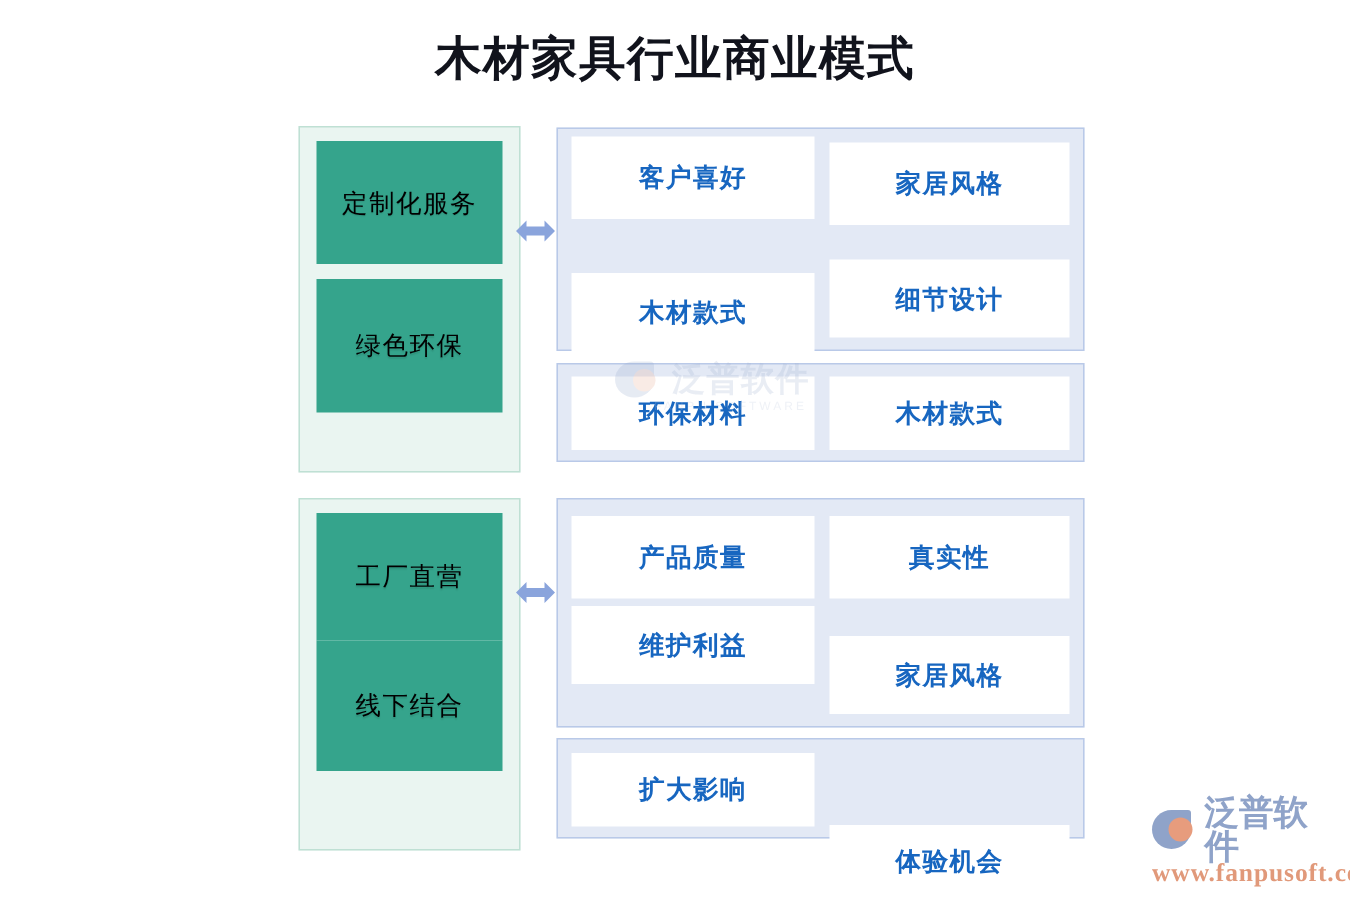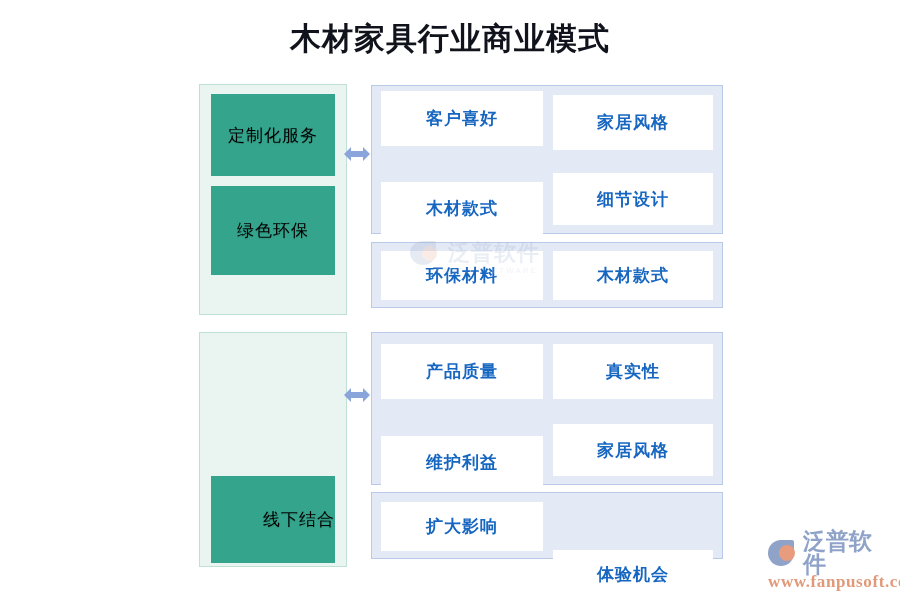--- a/index.html
+++ b/index.html
@@ -237,38 +237,41 @@
       <div class="wm-mark">
         <div class="leaf"></div>
         <div class="dot"></div>
       </div>
       <div class="wm-text">泛普软件</div>
     </div>
     <div class="wm-sub">FANPU SOFTWARE</div>
   </div>
 
   <div class="green-panel" style="left:199px; top:332px; width:148px; height:235px;"></div>
-  <div class="green-box" style="left:211px; top:476px; width:124px; height:87px;justify-content:flex-end;">
+  <div class="green-box" style="left:211px; top:342px; width:124px; height:85px;">
+    <span>工厂直营</span>
+  </div>
+  <div class="green-box" style="left:211px; top:427px; width:124px; height:87px;">
     <span>线下结合</span>
   </div>
 
   <div class="arrow" style="left:344px; top:384px;">
     <svg width="26" height="22" viewBox="0 0 26 22" xmlns="http://www.w3.org/2000/svg">
       <polygon points="0,11 7,4 7,8 19,8 19,4 26,11 19,18 19,14 7,14 7,18" fill="#8aa4dc"></polygon>
     </svg>
   </div>
 
   <div class="blue-panel" style="left:371px; top:332px; width:352px; height:153px;"></div>
   <div class="white-card" style="left:381px; top:344px; width:162px; height:55px;">
     <span>产品质量</span>
   </div>
   <div class="white-card" style="left:553px; top:344px; width:160px; height:55px;">
     <span>真实性</span>
   </div>
-  <div class="white-card" style="left:381px; top:436px; width:162px; height:52px;">
+  <div class="white-card" style="left:381px; top:404px; width:162px; height:52px;">
     <span>维护利益</span>
   </div>
   <div class="white-card" style="left:553px; top:424px; width:160px; height:52px;">
     <span>家居风格</span>
   </div>
 
   <div class="blue-panel" style="left:371px; top:492px; width:352px; height:67px;"></div>
   <div class="white-card" style="left:381px; top:502px; width:162px; height:49px;">
     <span>扩大影响</span>
   </div>

